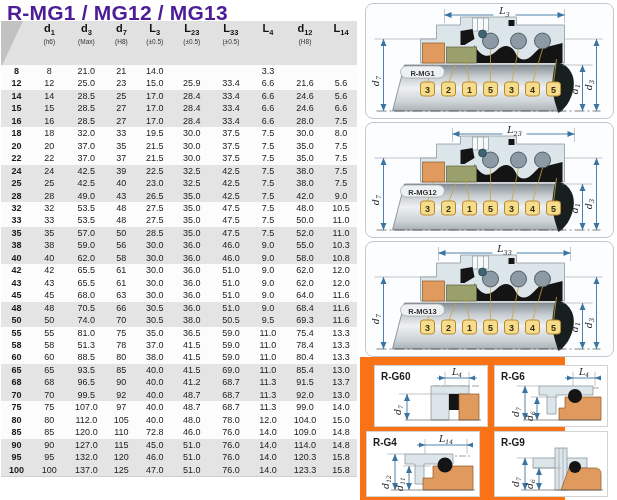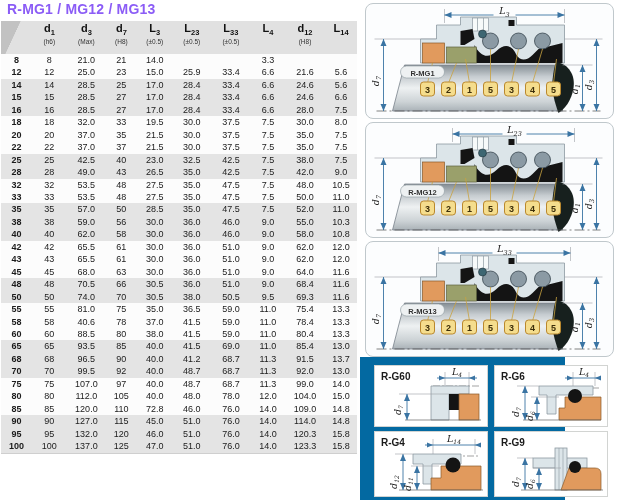--- a/index.html
+++ b/index.html
@@ -1,37 +1,37 @@
 <!DOCTYPE html>
 <html><head>
 <meta charset="utf-8">
 <style>
   html,body{margin:0;padding:0}
   body{width:617px;height:500px;position:relative;overflow:hidden;background:#fff;
        font-family:"Liberation Sans",sans-serif;}
-  .title{position:absolute;left:7px;top:1px;font-size:14px;font-weight:bold;color:#8b5cf6;letter-spacing:.2px}
+  .title{position:absolute;left:7px;top:1px;font-size:21px;font-weight:bold;color:#4c1d95;letter-spacing:.2px}
   
   table.spec{position:absolute;left:1px;top:21px;width:356px;border-collapse:collapse;table-layout:fixed;
              border-bottom:1px solid #cfcfcf}
-  table.spec th{background:#e1e1e1;height:27px;vertical-align:top;padding:2px 0 4px;font-weight:bold}
+  table.spec th{background:#e1e1e1;height:27px;vertical-align:top;padding:2px 0 15px;font-weight:bold}
   table.spec th.corner{background:linear-gradient(115deg,#c2c2c2 42%,#e1e1e1 43%)}
   .hm{font-size:11px;line-height:11px;color:#111}
   .hm sub{font-size:7.5px}
   .hn{font-size:6.5px;font-weight:normal;color:#333;line-height:8px}
   table.spec td{font-size:9px;height:12.45px;line-height:12.45px;padding:0;text-align:center;color:#1b1b1b;
                 white-space:nowrap;overflow:hidden}
   tr.w{background:#fcfcfc}
   tr.g{background:#e4e4e4}
   td.c0{font-weight:bold}
   
   .rp{position:absolute;left:360px;top:0;width:257px;height:500px;background:#fff}
   .card{position:absolute;left:5px;width:247px;height:114px;border:1px solid #c0c8cc;border-radius:8px;
         background:#fcfdfe;overflow:hidden}
   .card svg{display:block;margin-top:1px}
-  .lower{position:absolute;left:0;top:357px;width:205px;height:143px;background:#0369a1}
+  .lower{position:absolute;left:0;top:357px;width:205px;height:143px;background:#f97316}
   .panel{position:absolute;background:#ffffff;border:1px solid #d2d4d2}
   
   .lt{fill:#dce5e9;stroke:#8d99a1;stroke-width:.8}
   .or{fill:#e19a5d;stroke:#8a5a28;stroke-width:.7}
   .ol{fill:#9aa06b;stroke:#5f6340;stroke-width:.7}
   .blk{fill:#141414}
   .b{stroke:#3a74a3;stroke-width:.9;fill:none}
   .ar{fill:#3a74a3}
   .ref{stroke:#9aa0a4;stroke-width:.6;fill:none}
   .thin{stroke:#666;stroke-width:.7;fill:none}
@@ -263,20 +263,32 @@
         <td>37.0</td>
         <td>37</td>
         <td>21.5</td>
         <td>30.0</td>
         <td>37.5</td>
         <td>7.5</td>
         <td>35.0</td>
         <td>7.5</td>
       </tr>
       <tr class="g">
+        <td class="c0">24</td>
+        <td>24</td>
+        <td>42.5</td>
+        <td>39</td>
+        <td>22.5</td>
+        <td>32.5</td>
+        <td>42.5</td>
+        <td>7.5</td>
+        <td>38.0</td>
+        <td>7.5</td>
+      </tr>
+      <tr class="g">
         <td class="c0">25</td>
         <td>25</td>
         <td>42.5</td>
         <td>40</td>
         <td>23.0</td>
         <td>32.5</td>
         <td>42.5</td>
         <td>7.5</td>
         <td>38.0</td>
         <td>7.5</td>
@@ -421,21 +433,21 @@
         <td>35.0</td>
         <td>36.5</td>
         <td>59.0</td>
         <td>11.0</td>
         <td>75.4</td>
         <td>13.3</td>
       </tr>
       <tr class="w">
         <td class="c0">58</td>
         <td>58</td>
-        <td>40.6</td>
+        <td>51.3</td>
         <td>78</td>
         <td>37.0</td>
         <td>41.5</td>
         <td>59.0</td>
         <td>11.0</td>
         <td>78.4</td>
         <td>13.3</td>
       </tr>
       <tr class="w">
         <td class="c0">60</td>
@@ -648,21 +660,21 @@
         <line class="ref" x1="22" y1="20" x2="44" y2="20"></line>
         <line class="b" x1="42" y1="31" x2="42" y2="54"></line>
         <polygon class="ar" points="39,38 42,31 45,38"></polygon>
           <polygon class="ar" points="39,47 42,54 45,47"></polygon>
         <line class="ref" x1="36" y1="31" x2="64" y2="31"></line>
         <text class="dim" transform="rotate(-90 24 46)" x="24" y="46"><tspan>d</tspan><tspan dy="2" font-size="6">7</tspan></text>
         <text class="dim" transform="rotate(-90 38 50)" x="38" y="50"><tspan>d</tspan><tspan dy="2" font-size="6">6</tspan></text>
       </svg>
     </div>
 
-    <div class="panel" style="left:14px;top:74px;width:112px;height:64px">
+    <div class="panel" style="left:6px;top:74px;width:112px;height:64px">
       <svg viewBox="0 0 112 64" width="112" height="64">
         <text class="pid" x="6" y="14">R-G4</text>
         <line class="ref" x1="58" y1="7" x2="58" y2="22"></line>
           <line class="ref" x1="100" y1="7" x2="100" y2="22"></line>
         <line class="b" x1="50" y1="13" x2="106" y2="13"></line>
         <polygon class="ar" points="58,13 52,10.5 52,15.5"></polygon>
           <polygon class="ar" points="100,13 106,10.5 106,15.5"></polygon>
         <text class="dim" x="79" y="10"><tspan>L</tspan><tspan dy="2" font-size="6">14</tspan></text>
         <line x1="40" y1="24" x2="104" y2="24" stroke="#666" stroke-width=".6" stroke-dasharray="7 2 2 2"></line>
         <path class="lt" d="M38,22 L86,22 L86,32 L57,32 L57,52 L48,52 L48,32 L38,32 Z"></path>

